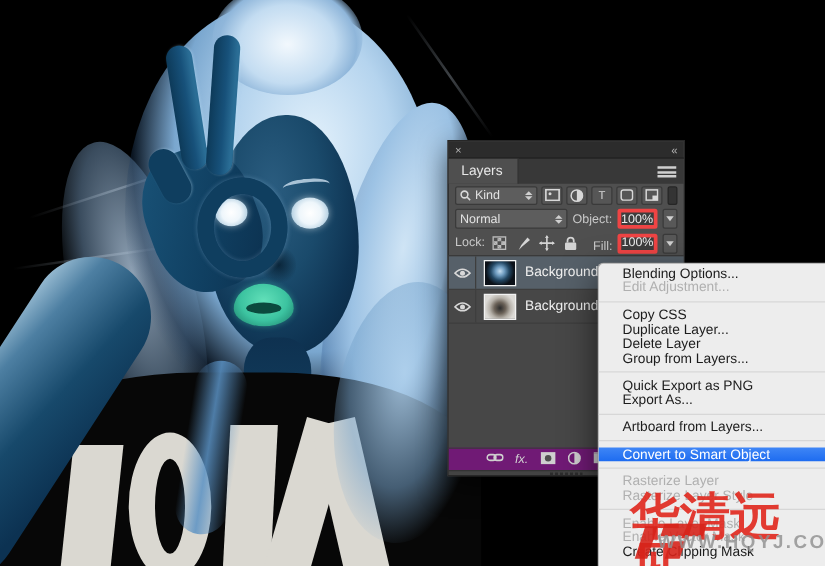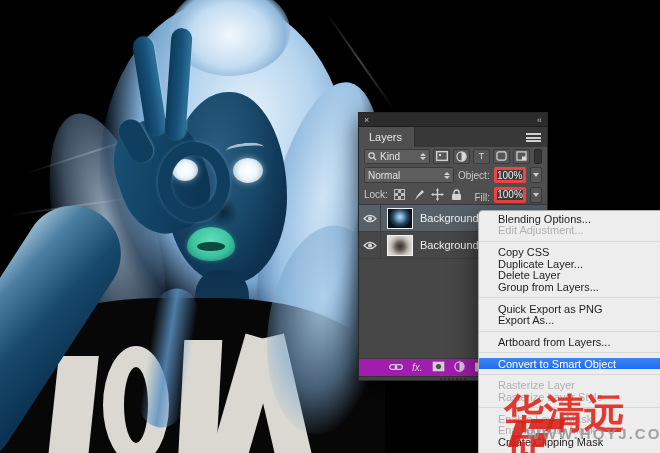--- a/index.html
+++ b/index.html
@@ -94,21 +94,21 @@
     background-size:6px 6px;background-position:0 0,3px 3px;}
   .fill-group{margin-left:auto;display:flex;align-items:flex-end;gap:4px;}
   #layers-list{background:#474747;height:154px;border-top:1px solid #3a3a3a;overflow:hidden;}
   .layer-row{height:27px;display:flex;align-items:center;border-bottom:1px solid #3e3e3e;}
   .layer-row.selected{background:#566069;}
   .eye-col{width:22px;display:flex;align-items:center;justify-content:center;align-self:stretch;border-right:1px solid #3e3e3e;}
   .thumb{width:26px;height:21px;border:1px solid #f2f2f2;margin:0 7px 0 6px;}
   .thumb.dark{background:radial-gradient(circle at 50% 42%, #c4dcef 0%, #6f9cc0 22%, #234763 45%, #0c1118 70%);}
   .thumb.light{background:radial-gradient(circle at 50% 55%, #2c2c2c 0%, #6b6258 28%, #b7b2aa 52%, #dcdad6 75%);}
   .layer-name{font-size:11px;color:#efefef;}
-  .p-footer{height:18px;background:#a21caf;border-top:1px solid #393939;display:flex;align-items:center;
+  .p-footer{height:18px;background:#701a75;border-top:1px solid #393939;display:flex;align-items:center;
     gap:9px;padding-left:30px;color:#cfcfcf;}
   .fx-text{font-size:10px;font-style:italic;color:#d2d2d2;}
   .p-bottom{height:4px;background:#434343;border-top:1px solid #333;position:relative;}
   .p-bottom::after{content:"";position:absolute;left:50%;top:1px;width:26px;height:2px;transform:translateX(-50%);
     background:repeating-linear-gradient(90deg,#2c2c2c 0 2px,transparent 2px 4px);}
 
   
   #context-menu{position:absolute;left:478px;top:210px;width:212px;background:#ededed;
     border:1px solid rgba(0,0,0,.28);border-radius:5px;box-shadow:0 10px 28px rgba(0,0,0,.55);
     padding:2px 0 8px 0;}

